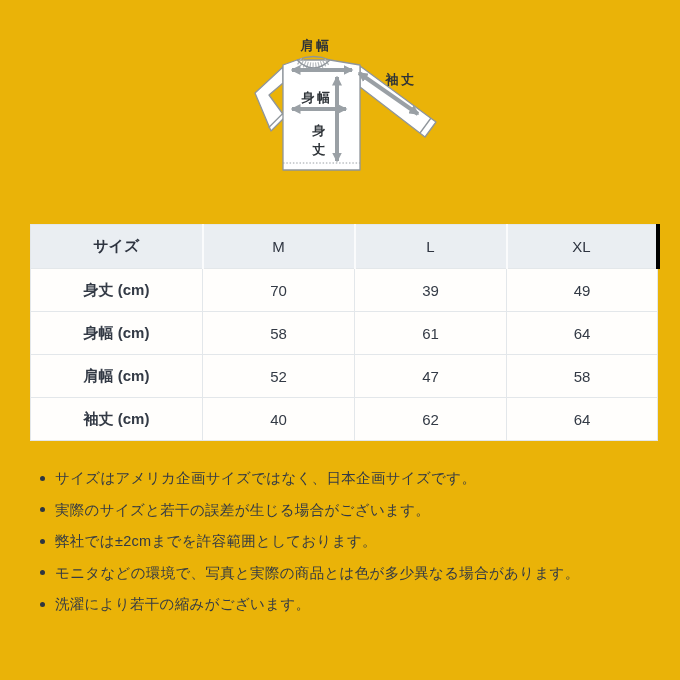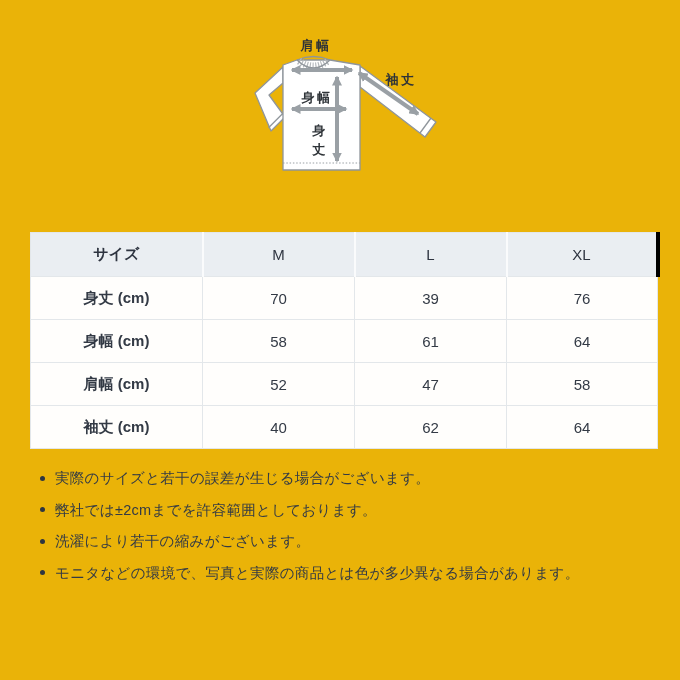--- a/index.html
+++ b/index.html
@@ -10,21 +10,21 @@
   
   .shirt-svg{position:absolute;left:245px;top:35px;width:205px;height:142px;}
   .shirt-line{stroke:#8f959b;stroke-width:1.3;fill:none;stroke-linejoin:round;}
   .shirt-fill{fill:#ffffff;stroke:#8f959b;stroke-width:1.3;stroke-linejoin:round;}
   .rib{stroke:#b4b8bc;stroke-width:7;fill:none;stroke-dasharray:1.2 1.7;}
   .hem-dots{stroke:#9aa0a5;stroke-width:1;stroke-dasharray:1.5 1.8;fill:none;}
   .m-arrow{stroke:#9aa0a5;stroke-width:4;fill:none;}
   .m-label{font-weight:bold;font-size:13px;fill:#2e3338;letter-spacing:2.5px;text-anchor:middle;}
   
   .size-table{
-    position:absolute;left:30px;top:232px;width:627px;border-collapse:collapse;table-layout:fixed;
+    position:absolute;left:30px;top:224px;width:627px;border-collapse:collapse;table-layout:fixed;
     font-size:15px;color:#333a45;
   }
   .size-table th,.size-table td{
     border:1px solid #e3e7ea;text-align:center;vertical-align:middle;padding:0;
   }
   .size-table thead th{
     background:#eaeef2;height:43px;font-weight:bold;color:#2e3440;
     border-left:2px solid #fafbfc;border-right:2px solid #fafbfc;
   }
   .size-table thead th:first-child{border-left:1px solid #e3e7ea;}
@@ -93,21 +93,21 @@
         <th class="val-col">M</th>
         <th class="val-col">L</th>
         <th class="val-col">XL</th>
       </tr>
     </thead>
     <tbody>
       <tr>
         <td class="row-label">身丈 (cm)</td>
         <td>70</td>
         <td>39</td>
-        <td>76</td>
+        <td>49</td>
       </tr>
       <tr>
         <td class="row-label">身幅 (cm)</td>
         <td>58</td>
         <td>61</td>
         <td>64</td>
       </tr>
       <tr>
         <td class="row-label">肩幅 (cm)</td>
         <td>52</td>
@@ -117,19 +117,20 @@
       <tr>
         <td class="row-label">袖丈 (cm)</td>
         <td>40</td>
         <td>62</td>
         <td>64</td>
       </tr>
     </tbody>
   </table>
 
   <ul class="notes">
+    <li>サイズはアメリカ企画サイズではなく、日本企画サイズです。</li>
     <li>実際のサイズと若干の誤差が生じる場合がございます。</li>
     <li>弊社では±2cmまでを許容範囲としております。</li>
+    <li>モニタなどの環境で、写真と実際の商品とは色が多少異なる場合があります。</li>
     <li>洗濯により若干の縮みがございます。</li>
-    <li>モニタなどの環境で、写真と実際の商品とは色が多少異なる場合があります。</li>
   </ul>
 
 </div>
 
 </body></html>

